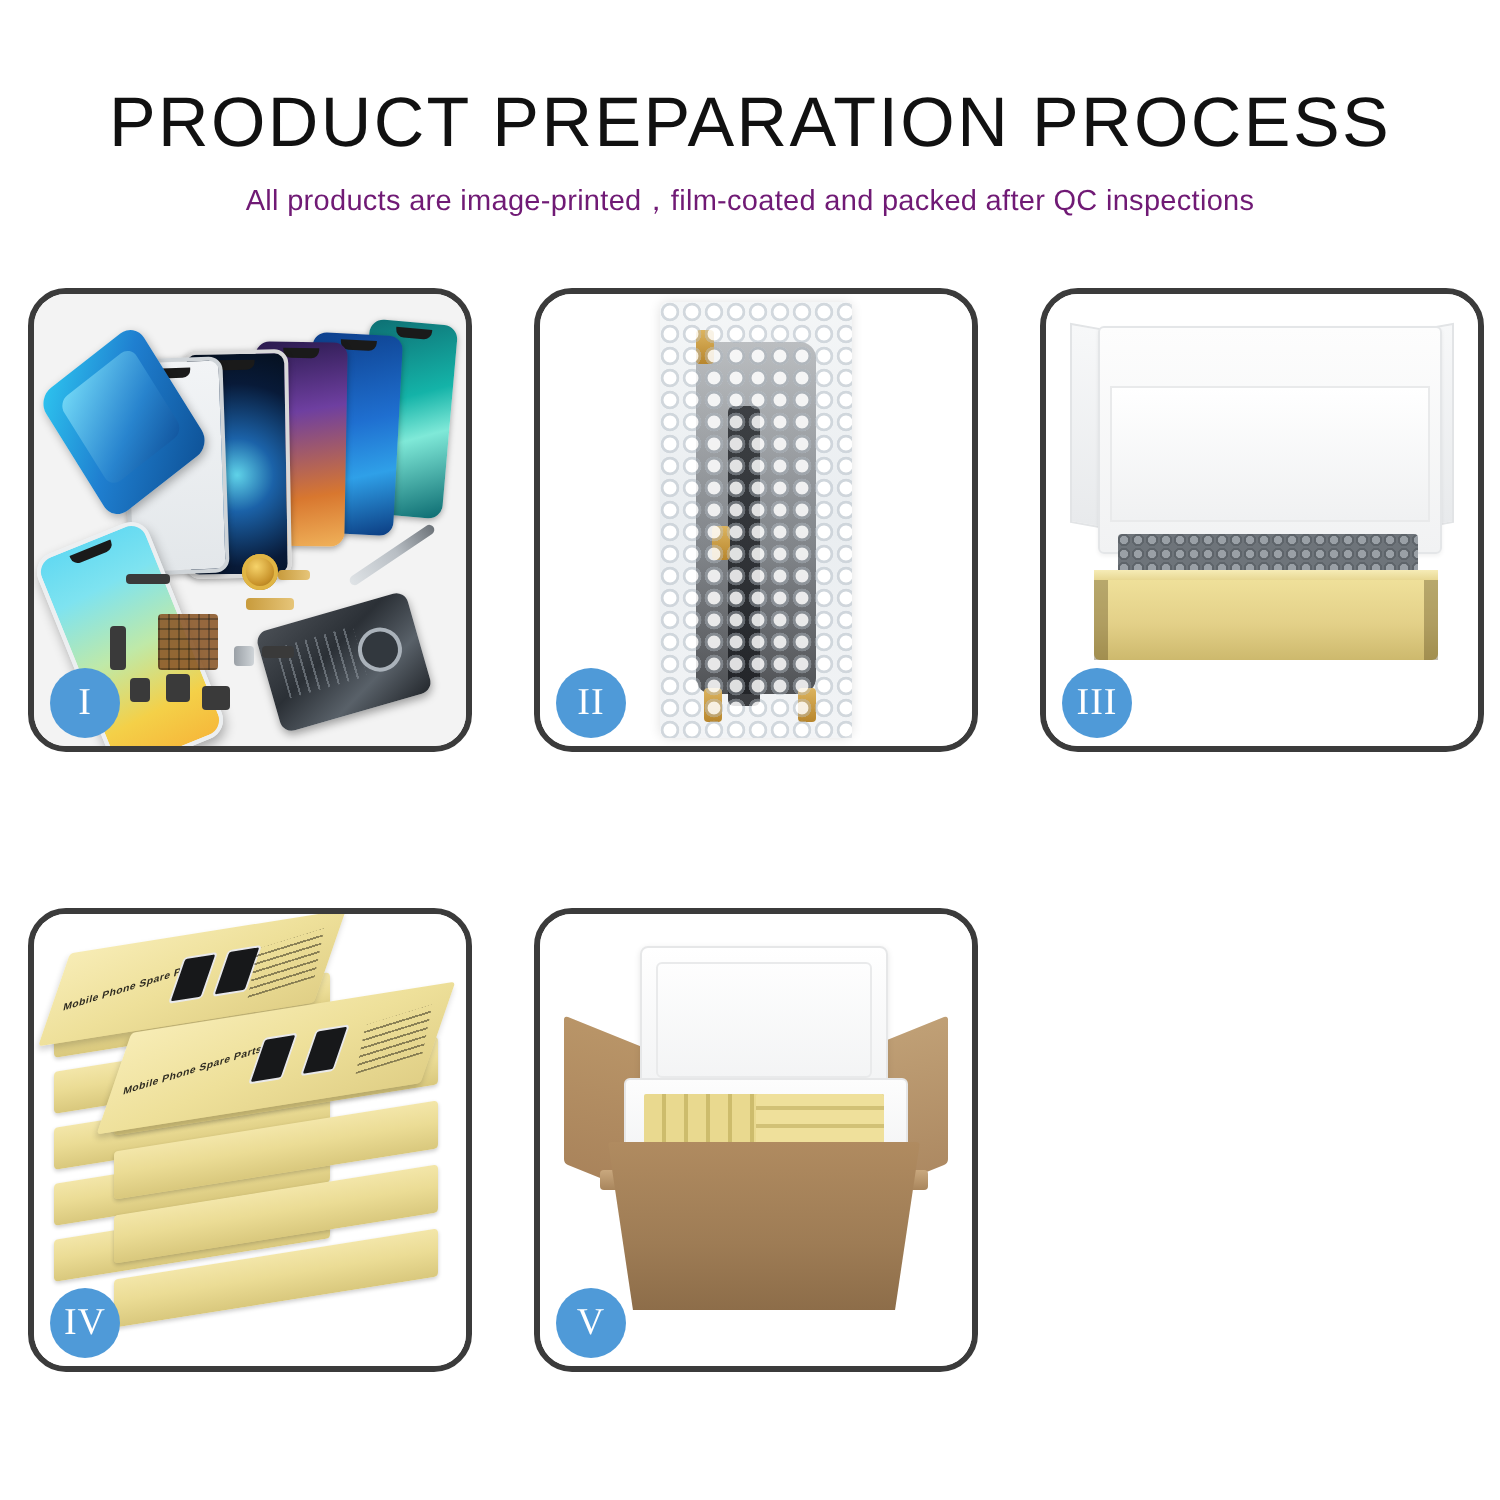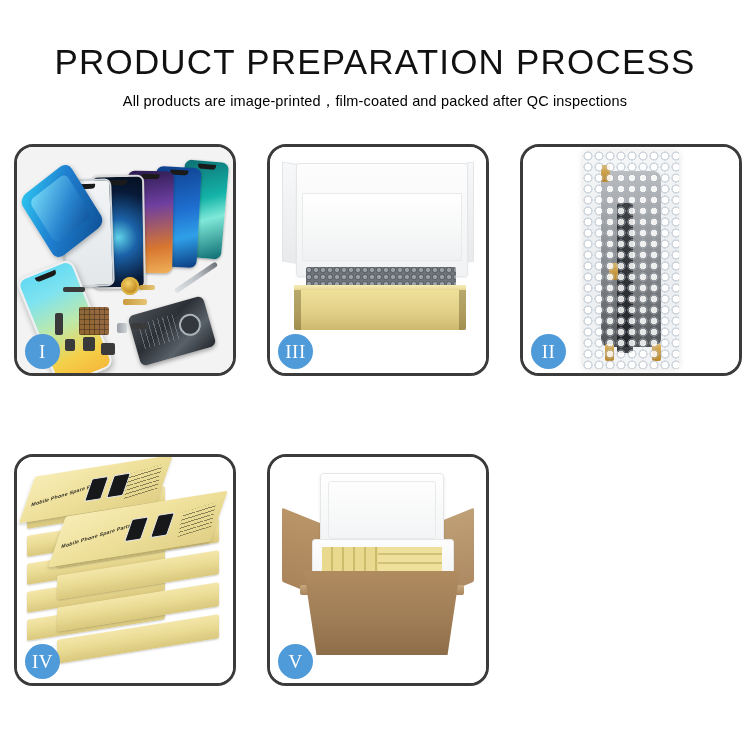--- a/index.html
+++ b/index.html
@@ -41,21 +41,21 @@
     font-family: "Liberation Sans", sans-serif;
     white-space: nowrap;
   }
   .page-subtitle {
     margin: 0;
     padding-top: 10px;
     font-size: 14.5px;
     line-height: 18px;
     font-weight: 400;
     letter-spacing: 0.15px;
-    color: #000000;
+    color: #701a75;
     white-space: nowrap;
   }
 
   
   .grid {
     position: absolute;
     left: 14px;
     top: 144px;
     width: 728px;
     height: 542px;
@@ -563,48 +563,48 @@
         <div class="flex" style="left:66px;top:190px;width:12px;height:14px;"></div>
         <div class="flex" style="left:84px;top:196px;width:14px;height:12px;"></div>
         <div class="flex silver" style="left:100px;top:176px;width:10px;height:10px;"></div>
         <div class="flex" style="left:114px;top:176px;width:16px;height:6px;"></div>
         <div class="flex" style="left:38px;top:166px;width:8px;height:22px;"></div>
         <div class="flex gold" style="left:122px;top:138px;width:16px;height:5px;"></div>
       </div>
       <div class="badge">I</div>
     </div>
 
-    <div class="panel p3">
-      <div class="panel-inner">
-        <div class="box3-lid-flapL"></div>
-        <div class="box3-lid-flapR"></div>
-        <div class="box3-lid"></div>
-        <div class="box3-foam"></div>
-        <div class="box3-dark"></div>
-        <div class="box3-lip"></div>
-        <div class="box3-base"></div>
-      </div>
-      <div class="badge">III</div>
-    </div>
-
     <div class="panel p2">
       <div class="panel-inner">
         <div class="bubble-pack">
           <div class="inner-part"></div>
           <div class="inner-strip"></div>
           <div class="tab-gold" style="left:18px;top:14px;"></div>
           <div class="tab-gold" style="left:26px;top:112px;"></div>
           <div class="tab-gold" style="left:22px;bottom:8px;"></div>
           <div class="tab-gold" style="right:18px;bottom:8px;"></div>
           <div class="bubble-overlay"></div>
         </div>
       </div>
       <div class="badge">II</div>
     </div>
 
+    <div class="panel p3">
+      <div class="panel-inner">
+        <div class="box3-lid-flapL"></div>
+        <div class="box3-lid-flapR"></div>
+        <div class="box3-lid"></div>
+        <div class="box3-foam"></div>
+        <div class="box3-dark"></div>
+        <div class="box3-lip"></div>
+        <div class="box3-base"></div>
+      </div>
+      <div class="badge">III</div>
+    </div>
+
     <div class="panel p4">
       <div class="panel-inner">
         <div class="stack">
           <div class="sbox s5"></div>
           <div class="sbox s4"></div>
           <div class="sbox s3"></div>
           <div class="sbox s2"></div>
           <div class="sbox s1"></div>
           <div class="lid lid-back">
             <span class="lid-label">Mobile Phone Spare Parts</span>

